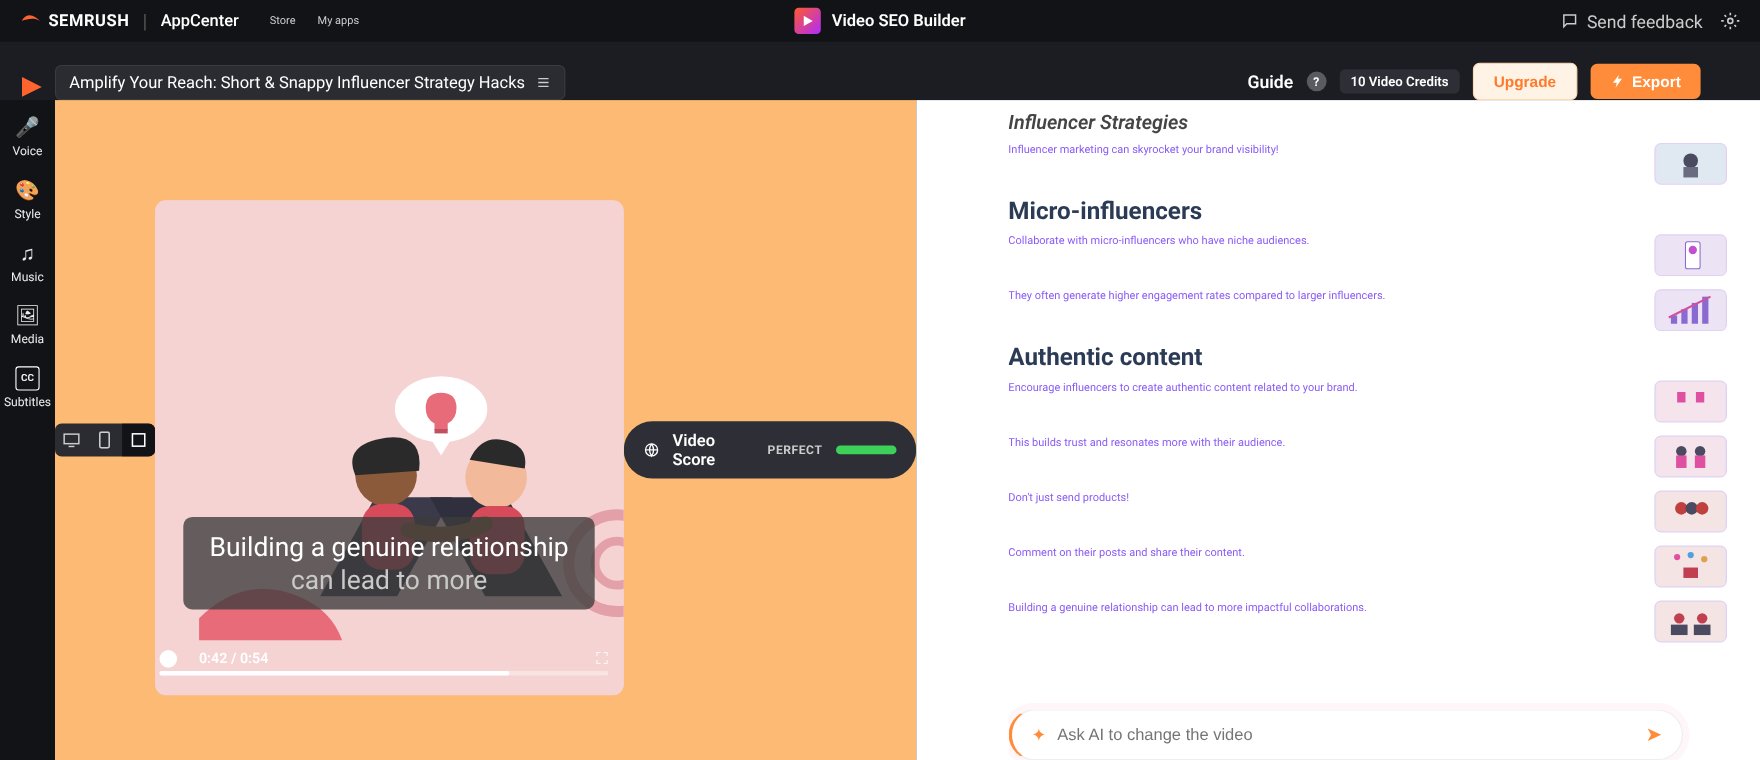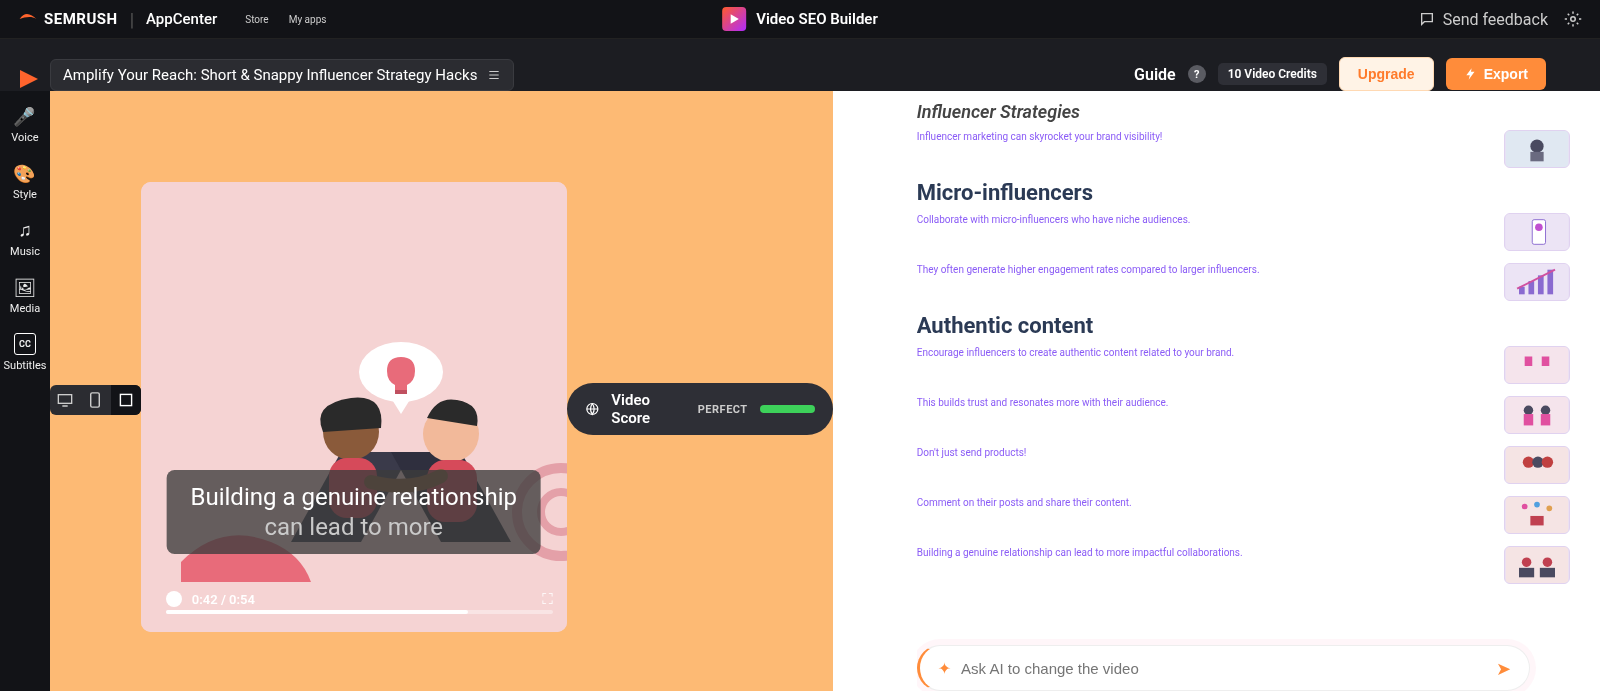--- a/index.html
+++ b/index.html
@@ -41,21 +41,21 @@
 
 
 .preview-col { flex: 0 0 620px; background: #fdba74; display:flex; flex-direction:row; align-items:center; padding-top:18px; position:relative; }
 .device-switch { display:flex; background:#2b2c31; border-radius:6px; overflow:hidden; }
 .device-switch .dev { width:32px; height:30px; display:flex; align-items:center; justify-content:center; color:#ccc; cursor:pointer; }
 .device-switch .dev.active { background:#121317; }
 
 .video-frame { width: 450px; height: 450px; background:#f5d3d3; border-radius:10px; margin-top:14px; position:relative; overflow:hidden; }
 .caption-overlay { position:absolute; left:50%; transform:translateX(-50%); bottom:78px; background:rgba(60,60,60,0.78); color:#fff; padding:12px 22px; border-radius:8px; text-align:center; font-size:24px; line-height:1.25; width: 88%; }
 .caption-overlay .faded { color:#c9c9c9; }
-.player-bar { position:absolute; bottom:18px; left:25px; right:14px; height:30px; display:flex; align-items:center; gap:10px; }
+.player-bar { position:absolute; bottom:18px; left:4px; right:14px; height:30px; display:flex; align-items:center; gap:20px; }
 .play-btn { width:16px; height:16px; background:#fff; border-radius:50%; }
 .timecode { font-size:13px; color:#fff; font-weight:600; }
 .progress { flex:1; height:4px; background:rgba(255,255,255,0.4); position:absolute; bottom:0; left:0; right:0; border-radius:2px; }
 .progress-fill { height:100%; width:78%; background:#fff; border-radius:2px; }
 .fs-icon { font-size:15px; margin-left:auto; }
 
 .score-pill { margin-top:18px; background:#2e2f36; border-radius:40px; padding:8px 18px; display:flex; align-items:center; gap:12px; }
 .score-label { font-size:15px; font-weight:600; color:#fff; }
 .score-badge { font-size:11px; letter-spacing:0.5px; color:#ccc; font-weight:700; }
 .score-bar { width:60px; height:8px; background:#3dd15a; border-radius:4px; }

